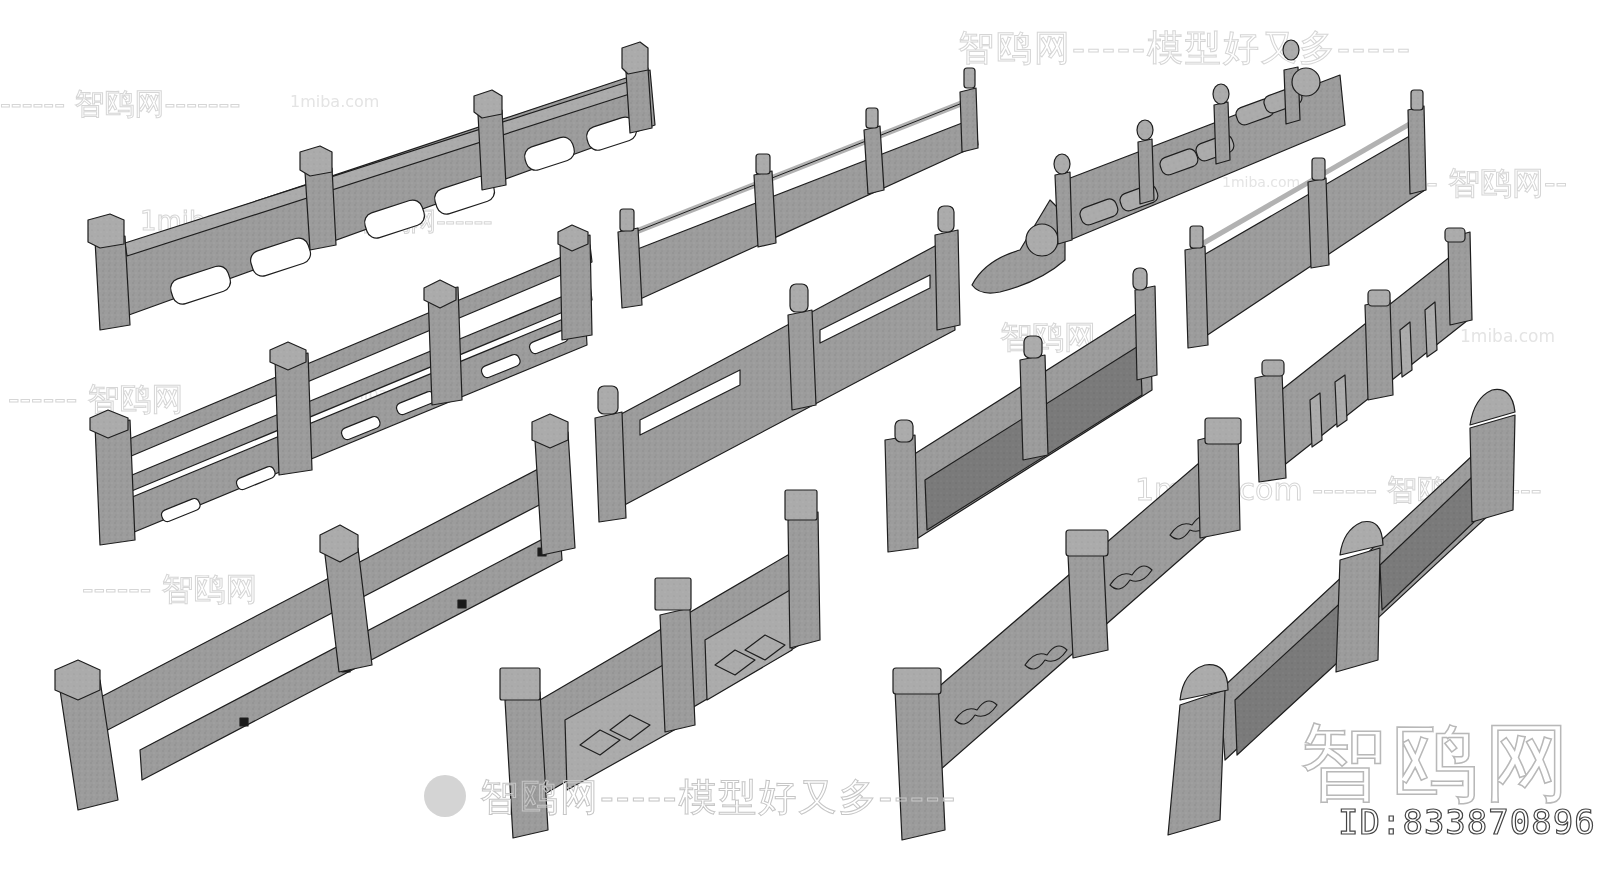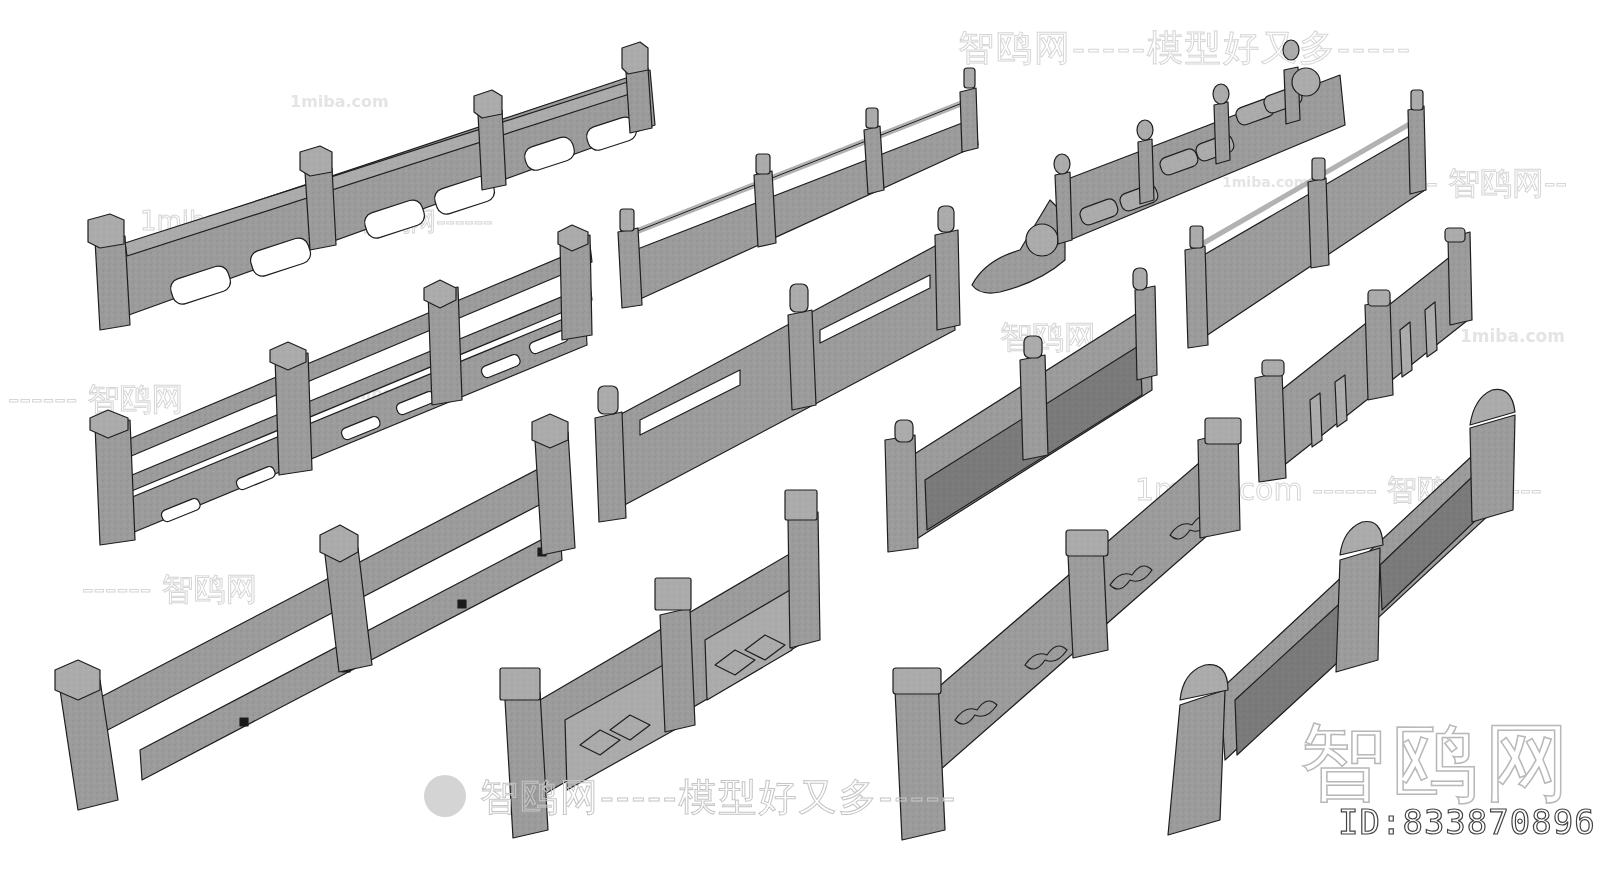--- a/index.html
+++ b/index.html
@@ -1,33 +1,34 @@
 <!DOCTYPE html>
 <html><head>
 <meta charset="utf-8">
 <style>
   html, body { margin:0; padding:0; }
   body { width:1600px; height:891px; background:#ffffff; overflow:hidden; position:relative;
          font-family:"DejaVu Sans", sans-serif; }
   .canvas { position:absolute; left:0; top:0; width:1432px; height:891px; }
   .wm { position:absolute; color:transparent; -webkit-text-stroke:1px #d6d6d6; white-space:nowrap;
         font-family:"DejaVu Sans", sans-serif; }
-  .wm-light { position:absolute; color:#e4e4e4; white-space:nowrap; font-family:"DejaVu Sans", sans-serif; font-weight:bold; }
+  .wm-light { position:absolute; color:#e4e4e4; white-space:nowrap; font-family:"DejaVu Sans", sans-serif; font-weight:normal; }
   .wm-big { position:absolute; color:#ffffff; -webkit-text-stroke:1.5px #b8b8b8; white-space:nowrap;
             font-family:"DejaVu Sans", sans-serif; font-size:86px; letter-spacing:6px; }
   .wm-id { position:absolute; color:#ffffff; -webkit-text-stroke:1.2px #444; white-space:nowrap;
            font-family:"DejaVu Sans Mono", monospace; font-size:34px; letter-spacing:1px; }
   .logo-circle { position:absolute; width:42px; height:42px; border-radius:50%; background:#d4d4d4; }
 </style>
 </head>
 <body>
 
 <div class="canvas">
 
   <div class="wm" style="left:958px;top:24px;font-size:36px;letter-spacing:2px;">智鸥网-----模型好又多-----</div>
+  <div class="wm" style="left:0px;top:84px;font-size:30px;">------ 智鸥网-------</div>
   <div class="wm-light" style="left:290px;top:92px;font-size:16px;">1miba.com</div>
   <div class="wm" style="left:140px;top:204px;font-size:26px;">1miba.com ------ 智鸥网------</div>
   <div class="wm-light" style="left:1222px;top:174px;font-size:14px;">1miba.com</div>
   <div class="wm" style="left:1380px;top:162px;font-size:32px;">----- 智鸥网--</div>
   <div class="wm" style="left:1000px;top:316px;font-size:32px;">智鸥网-----</div>
   <div class="wm-light" style="left:1460px;top:326px;font-size:17px;">1miba.com</div>
   <div class="wm" style="left:8px;top:378px;font-size:32px;">------ 智鸥网</div>
   <div class="wm-light" style="left:338px;top:384px;font-size:16px;">1miba.com</div>
   <div class="wm" style="left:82px;top:568px;font-size:32px;">------ 智鸥网</div>
   <div class="wm" style="left:1135px;top:470px;font-size:30px;">1miba.com ------ 智鸥网------</div>

